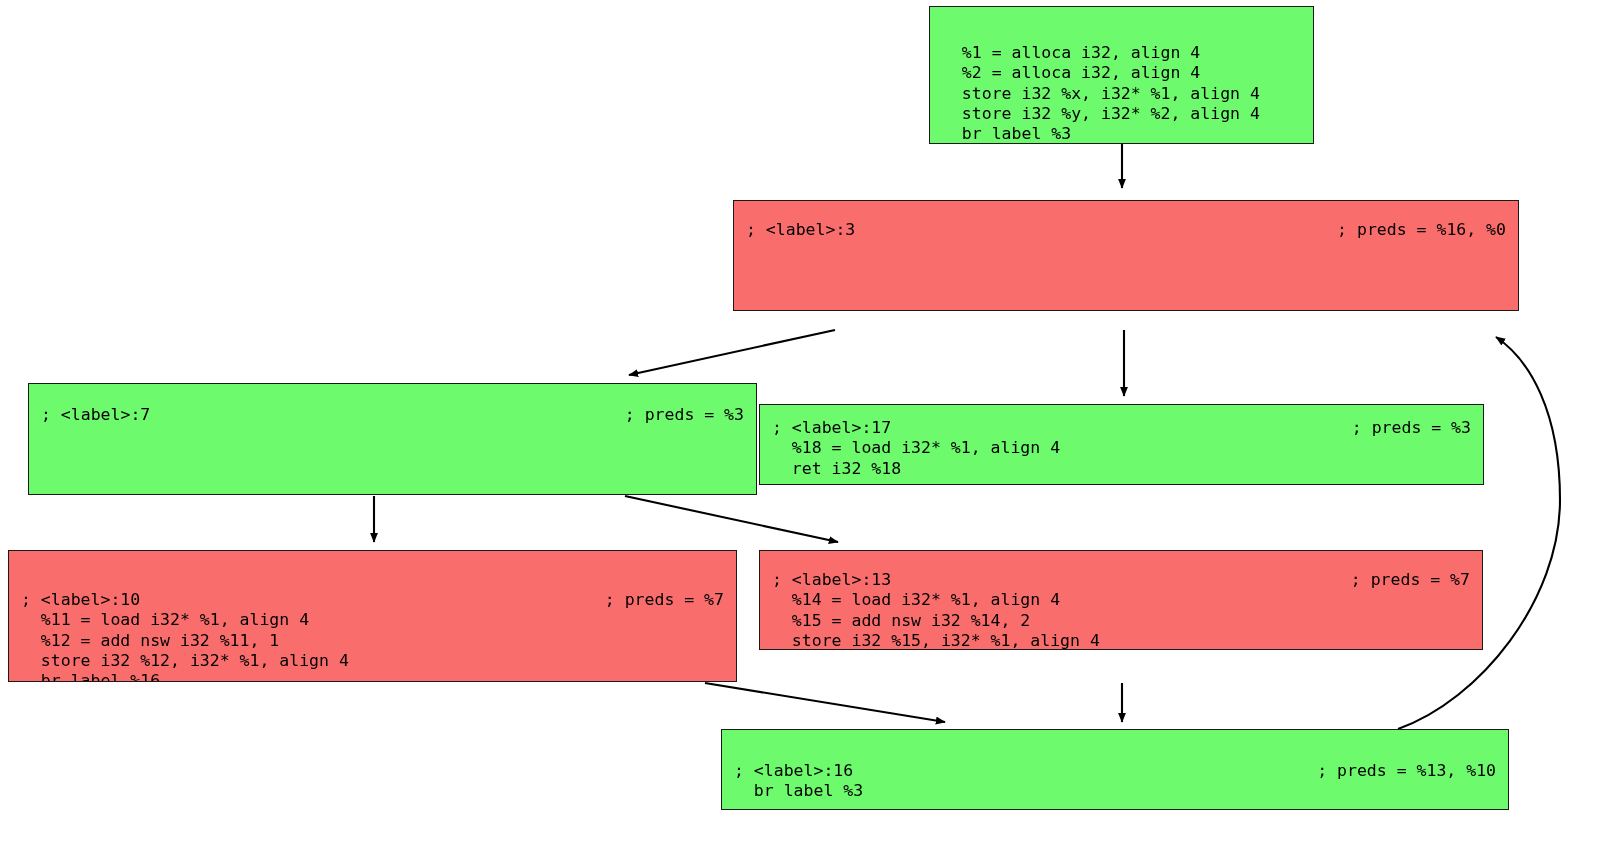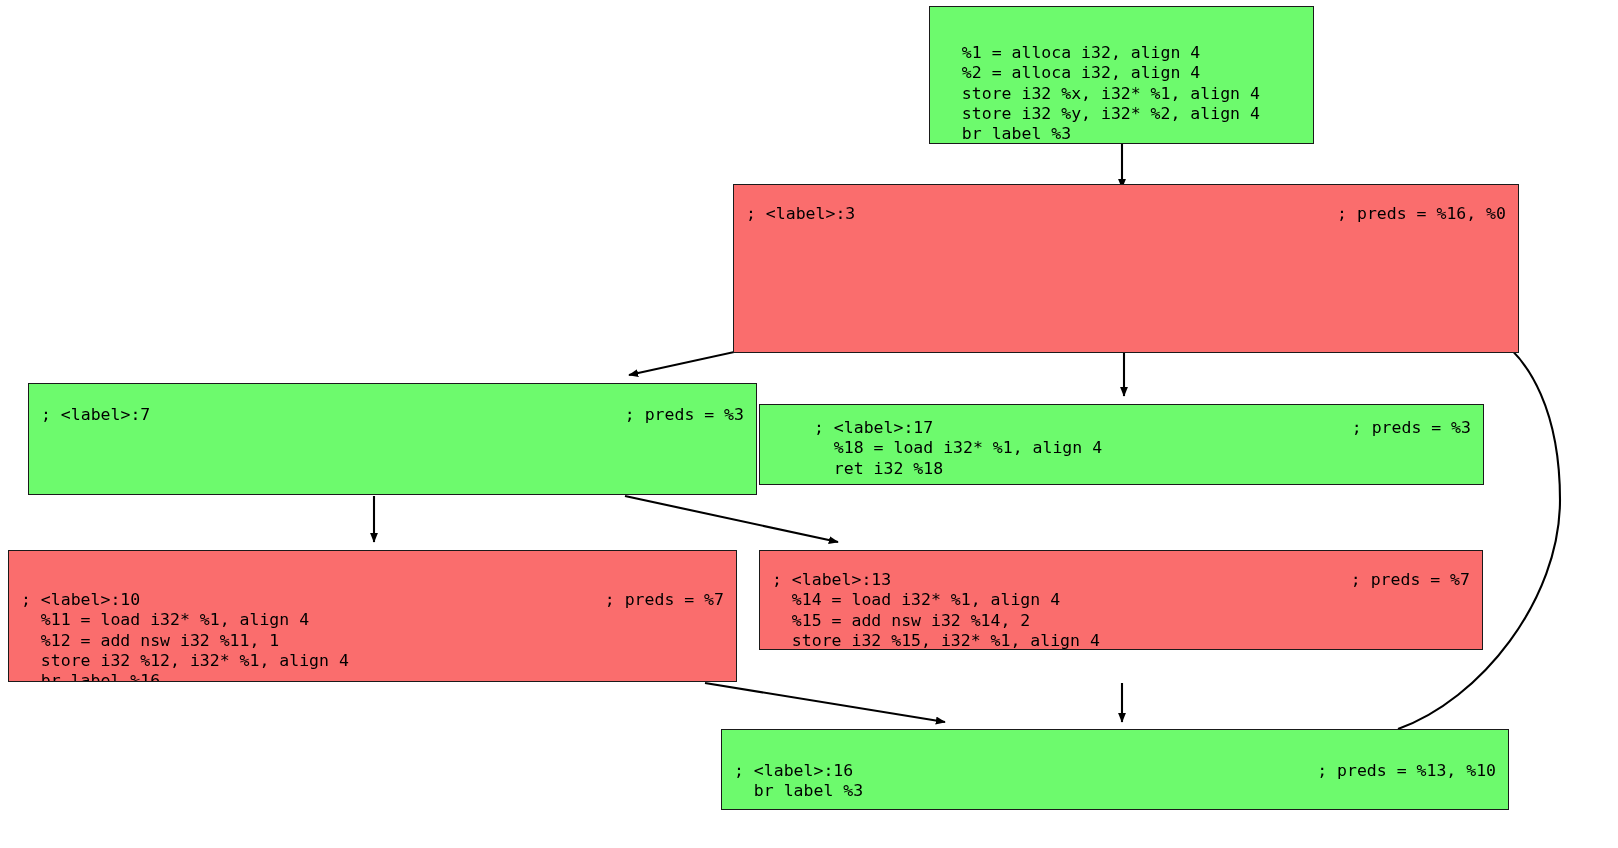--- a/index.html
+++ b/index.html
@@ -109,40 +109,40 @@
   <div class="node green" style="left:929px; top:6px; width:385px; height:138px;">
     <div class="node-inner" style="top:26px;margin-top:10px;">
       <div class="node-body code">  %1 = alloca i32, align 4
   %2 = alloca i32, align 4
   store i32 %x, i32* %1, align 4
   store i32 %y, i32* %2, align 4
   br label %3</div>
     </div>
   </div>
 
-  <div class="node red" style="left:733px; top:184px; width:786px; height:169px;">
+  <div class="node red" style="left:733px; top:200px; width:786px; height:111px;">
     <div class="node-inner" style="top:19px;">
       <div class="node-head code">
         <span class="label-left">; &lt;label&gt;:3</span>
         <span class="label-right">; preds = %16, %0</span>
       </div>
     </div>
   </div>
 
   <div class="node green" style="left:8px; top:383px; width:729px; height:112px;margin-left:20px;">
     <div class="node-inner" style="top:21px;">
       <div class="node-head code">
         <span class="label-left">; &lt;label&gt;:7</span>
         <span class="label-right">; preds = %3</span>
       </div>
     </div>
   </div>
 
   <div class="node green" style="left:759px; top:404px; width:725px; height:81px;">
-    <div class="node-inner" style="top:13px;margin-left:42px;">
+    <div class="node-inner" style="top:13px;">
       <div class="node-head code">
         <span class="label-left">; &lt;label&gt;:17</span>
         <span class="label-right">; preds = %3</span>
       </div>
       <div class="node-body code">  %18 = load i32* %1, align 4
   ret i32 %18</div>
     </div>
   </div>
 
   <div class="node red" style="left:8px; top:550px; width:729px; height:132px;">

